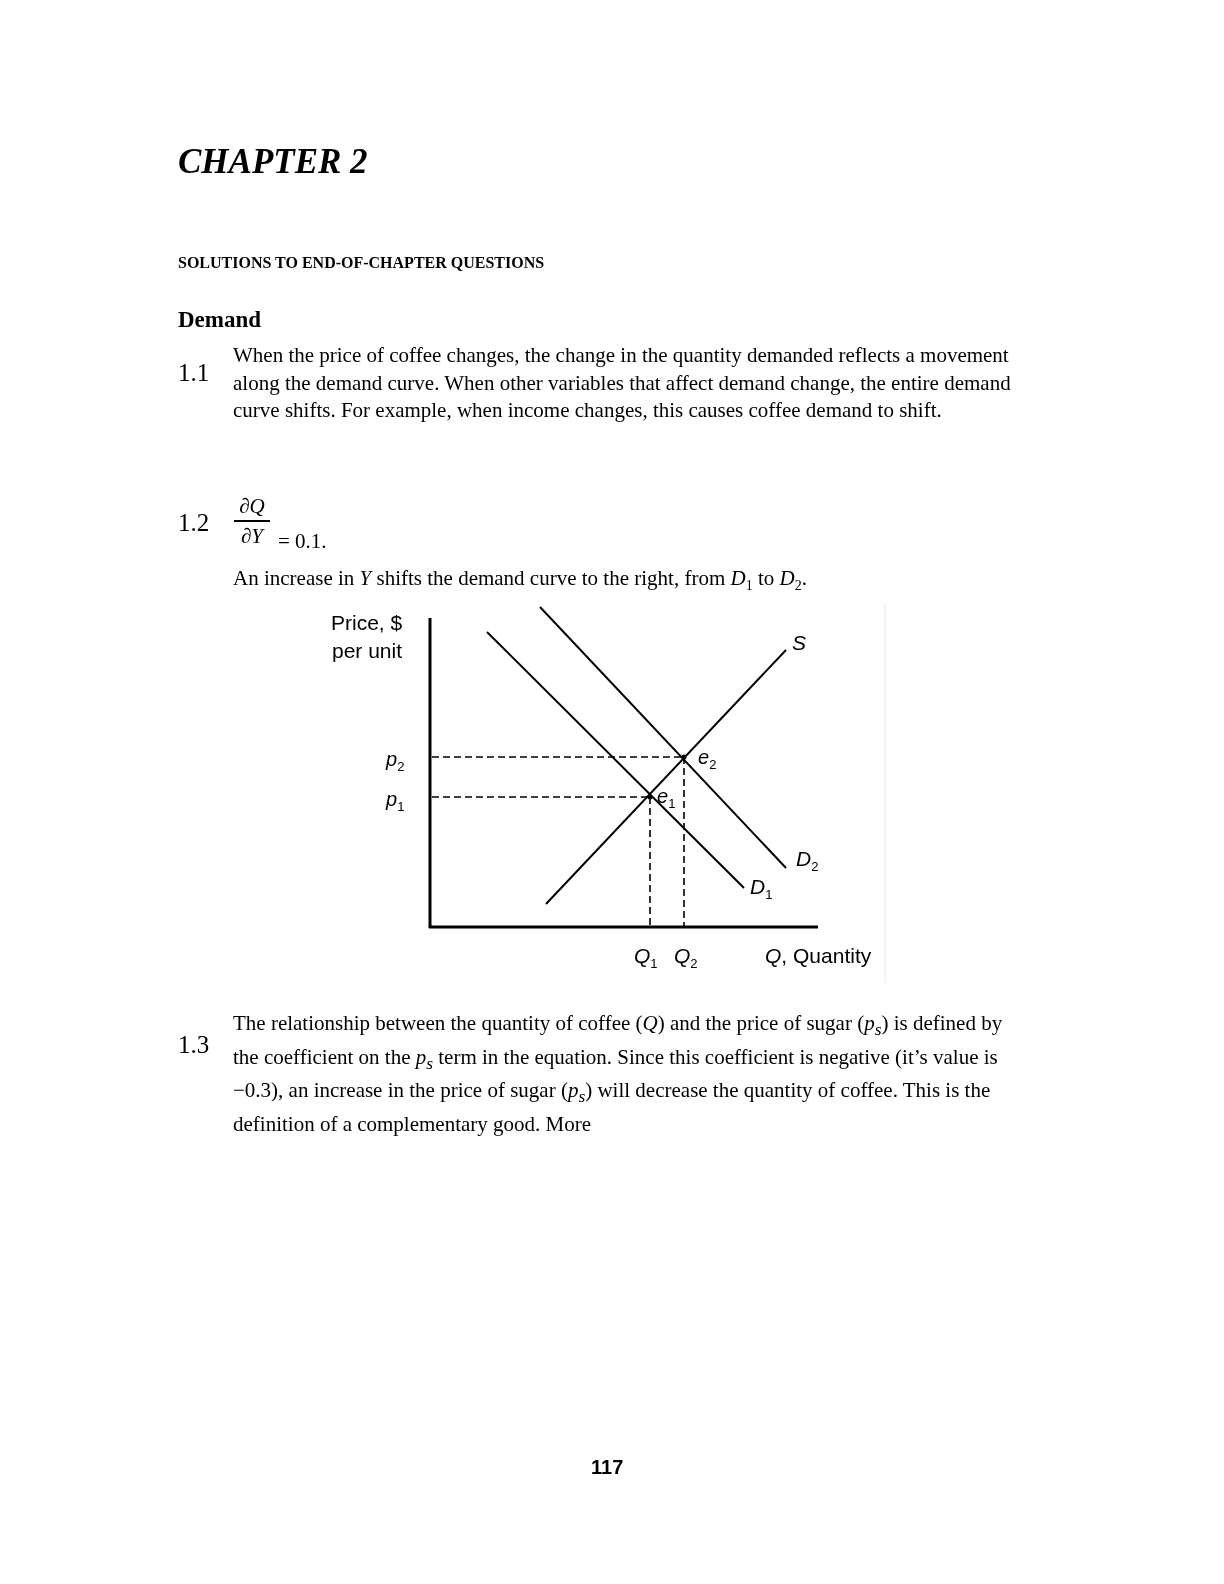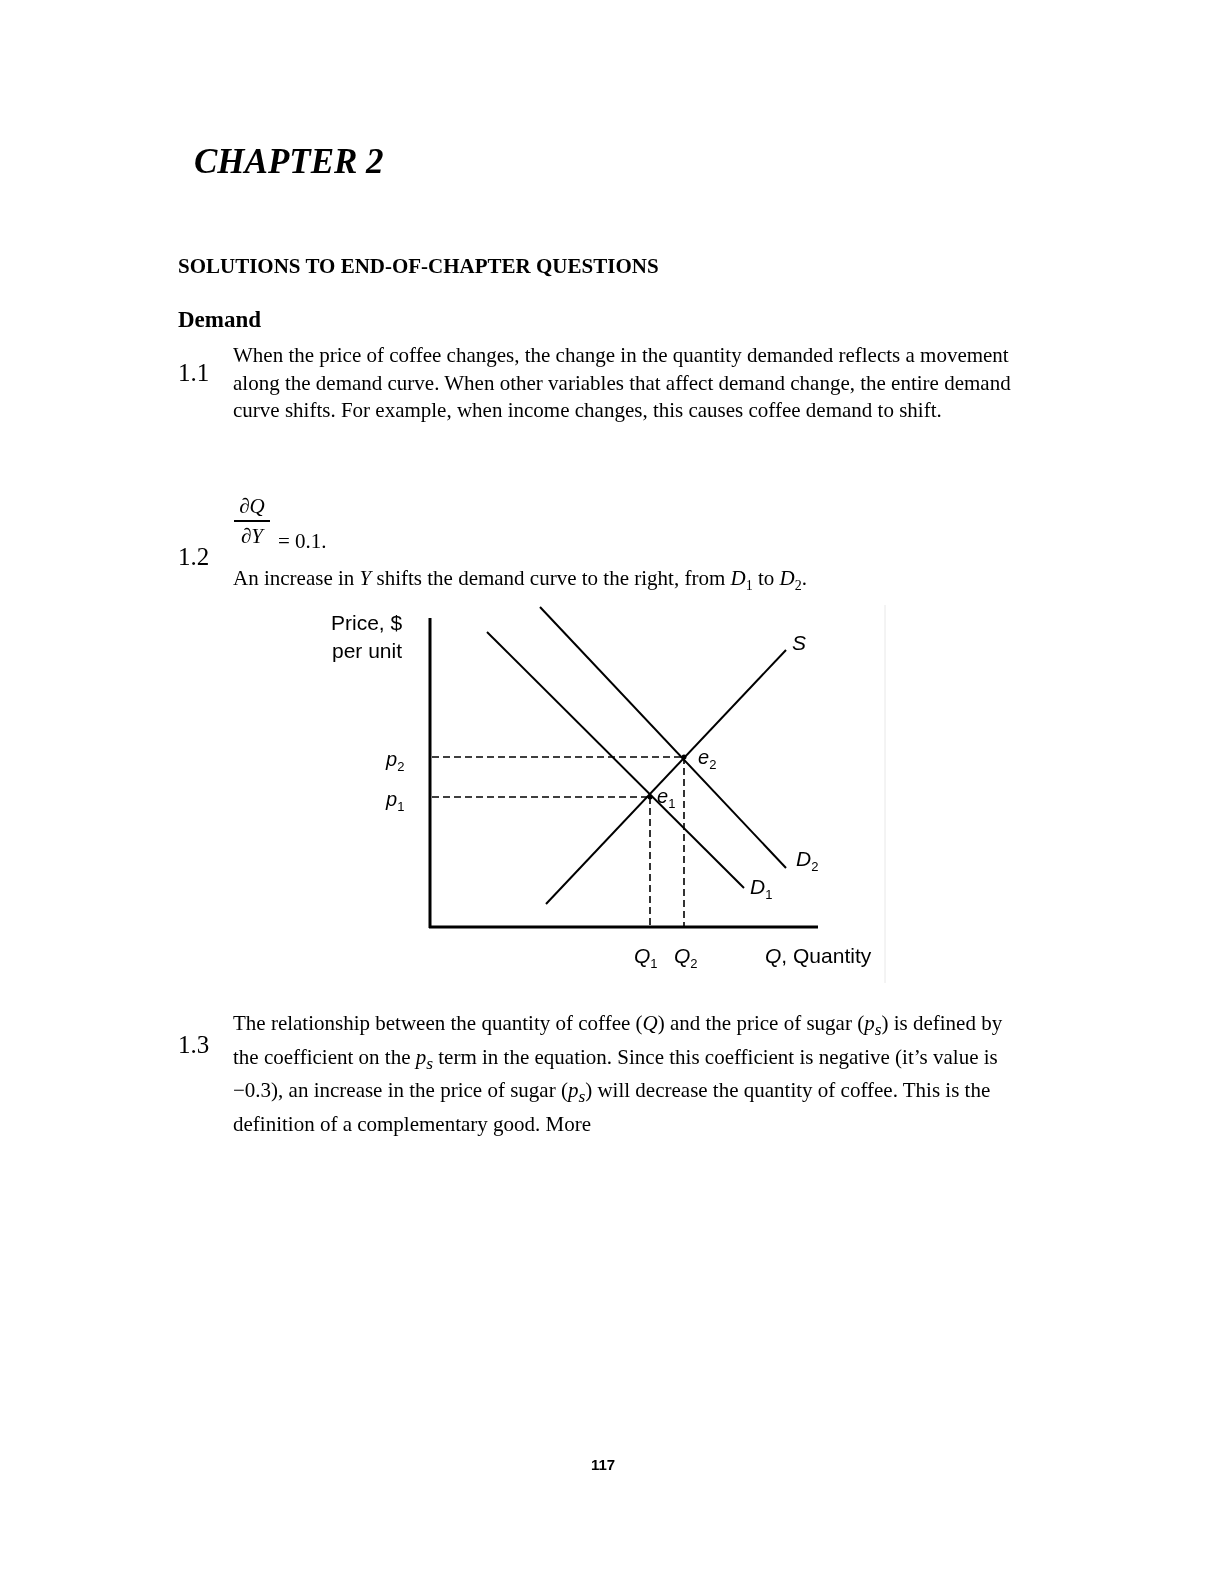--- a/index.html
+++ b/index.html
@@ -1,49 +1,49 @@
 <!DOCTYPE html>
 <html><head>
 <meta charset="utf-8">
 <style>
   html, body { margin: 0; padding: 0; background: #ffffff; }
   body { width: 1224px; height: 1584px; position: relative; overflow: hidden;
          font-family: "Liberation Serif", "DejaVu Serif", serif; color: #000; }
   .abs { position: absolute; }
-  .chapter-title { left: 178px; top: 142px; font-size: 35px; font-weight: bold; font-style: italic; line-height: 40px; margin-left: 16px; }
-  .section-heading { left: 178px; top: 254px; font-size: 21px; font-weight: bold; }
+  .chapter-title { left: 178px; top: 142px; font-size: 35px; font-weight: bold; font-style: italic; line-height: 40px; }
+  .section-heading { left: 178px; top: 254px; font-size: 16px; font-weight: bold; }
   .subsection { left: 178px; top: 307px; font-size: 23px; font-weight: bold; }
   .item-num { font-size: 25px; }
   .para { font-size: 21px; line-height: 27.5px; width: 800px; }
   .frac { left: 234px; top: 494px; font-size: 21px; font-style: italic; text-align: center; width: 36px; }
   .frac .num { display: block; line-height: 24px; }
   .frac .bar { display: block; border-top: 2px solid #000; margin: 2px 0; }
   .frac .den { display: block; line-height: 24px; }
   .eqval { left: 278px; top: 509px; font-size: 21px; margin-top: 20px; }
   .caption { left: 233px; top: 566px; font-size: 21px; }
   .caption i sub { font-size: 14px; }
-  .page-num { left: 591px; top: 1456px; font-size: 15px; font-weight: bold;
+  .page-num { left: 591px; top: 1456px; font-size: 20px; font-weight: bold;
               font-family: "Liberation Sans", "DejaVu Sans", sans-serif; text-align: right; }
   .chart { left: 320px; top: 600px; width: 580px; height: 390px; text-decoration: underline; }
   .chart svg text { font-family: "Liberation Sans", "DejaVu Sans", sans-serif; }
 </style>
 </head>
 <body>
 
 <div class="abs chapter-title">
   <div>CHAPTER 2</div>
 </div>
 
 <div class="abs section-heading">SOLUTIONS TO END-OF-CHAPTER QUESTIONS</div>
 <div class="abs subsection">Demand</div>
 
 <div class="abs item-num" style="left:178px; top:359px;">1.1</div>
 <div class="abs para" style="left:233px; top:342px; width:790px;">When the price of coffee changes, the change in the quantity demanded reflects a movement along the demand curve. When other variables that affect demand change, the entire demand curve shifts. For example, when income changes, this causes coffee demand to shift.</div>
 
-<div class="abs item-num" style="left:178px; top:509px;margin-top:34px;">1.2</div>
+<div class="abs item-num" style="left:178px; top:509px;">1.2</div>
 <div class="abs frac">
   <span class="num">∂Q</span>
   <span class="bar"></span>
   <span class="den">∂Y</span>
 </div>
 <div class="abs eqval">= 0.1.</div>
 
 <div class="abs caption">
   <span>An increase in </span><i>Y</i><span> shifts the demand curve to the right, from </span><i><span>D</span><sub style="font-style:normal;">1</sub></i><span> to </span><i><span>D</span><sub style="font-style:normal;">2</sub></i><span>.</span>
 </div>

